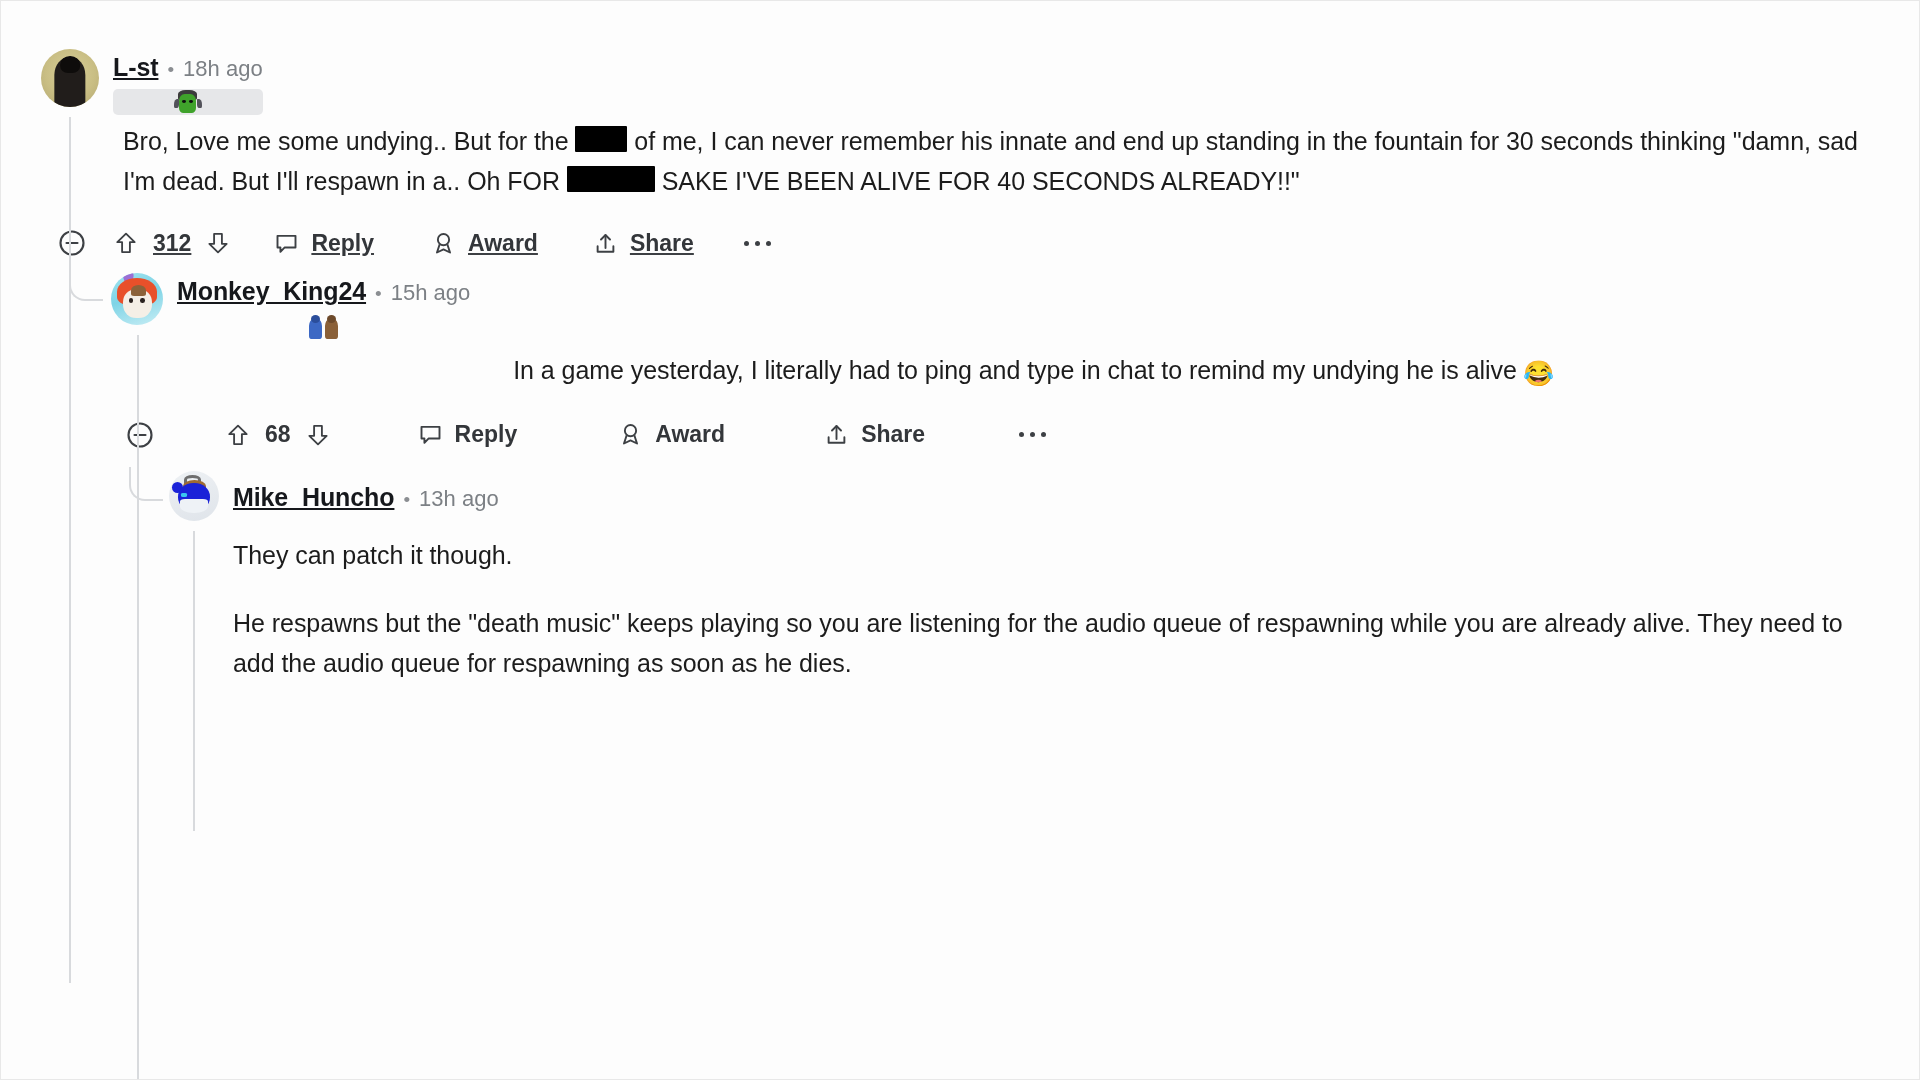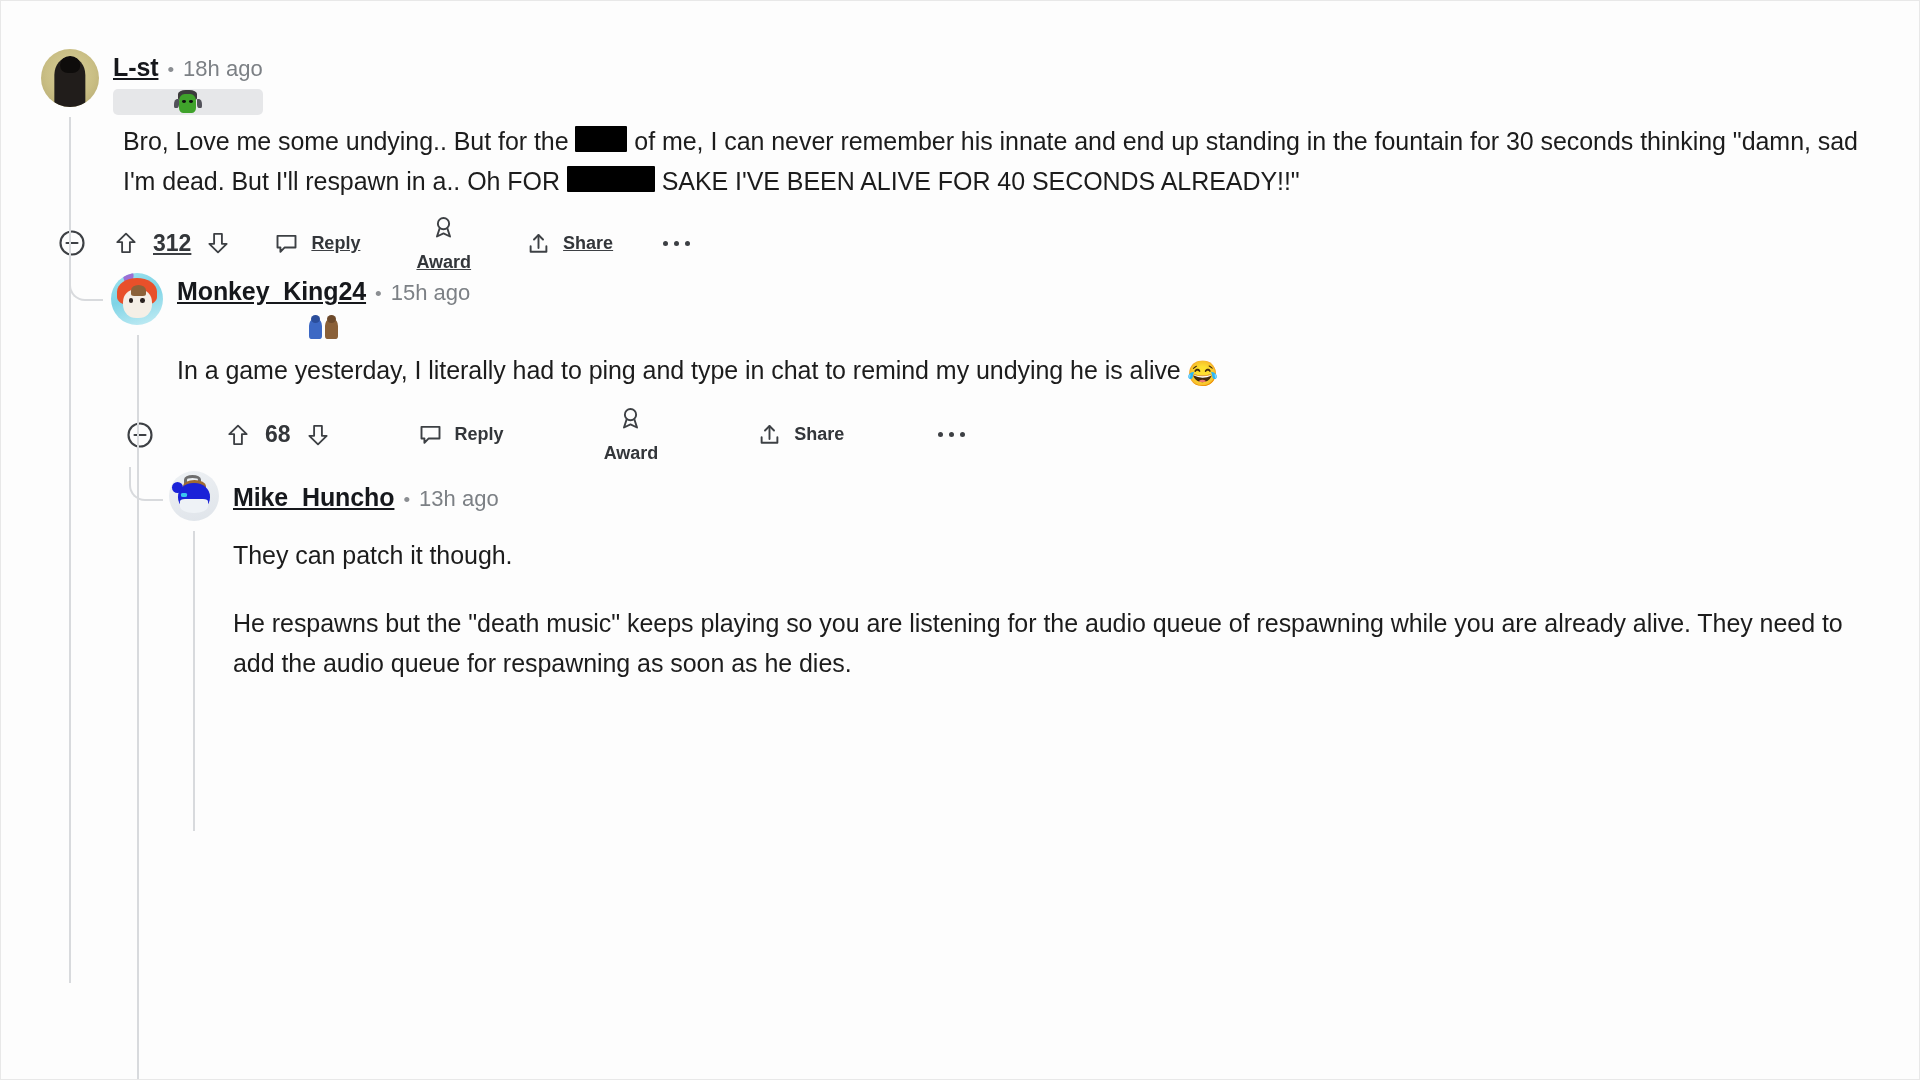--- a/index.html
+++ b/index.html
@@ -330,42 +330,42 @@
     display: flex;
     align-items: center;
     gap: 0;
     height: 52px;
     color: #3d4044;
   }
   .act {
     display: flex;
     align-items: center;
     gap: 11px;
-    font-size: 18px;
+    font-size: 23px;
     font-weight: bold;
     color: #33363a;
     cursor: pointer;
     white-space: nowrap;
   }
   .act-collapse { margin-right: 26px; }
   .vote-group {
     display: flex;
     align-items: center;
     gap: 14px;
     margin-right: 42px;
   }
   .score {
     font-size: 23px;
     font-weight: bold;
     color: #33363a;
     min-width: 18px;
     text-align: center;
   }
   .act-reply  { margin-right: 56px; }
-  .act-award  { margin-right: 54px; flex-direction: column; }
+  .act-award  { margin-right: 54px; }
   .act-share  { margin-right: 46px; }
 
   .icon { display: inline-flex; align-items: center; justify-content: center; }
   .icon svg { display: block; }
 
   .dots {
     display: flex;
     align-items: center;
     gap: 6px;
     padding: 6px 4px;
@@ -392,21 +392,21 @@
     border-left: 2px solid #d8dadd;
     border-bottom: 2px solid #d8dadd;
     border-bottom-left-radius: 16px;
     box-sizing: border-box;
   }
 
   .level2 { margin-left: 70px; position: relative; }
   .level3 { margin-left: 128px; position: relative; }
 
   .indent-body-1 { margin-left: 82px; }
-  .indent-body-2 { margin-left: 66px; }
+  .indent-body-2 { margin-left: 66px; text-align: center; }
   .indent-body-3 { margin-left: 64px; }
 </style>
 </head>
 <body>
 
 <div class="page">
   <div class="comment-tree">
 
     <div class="comment">
 

